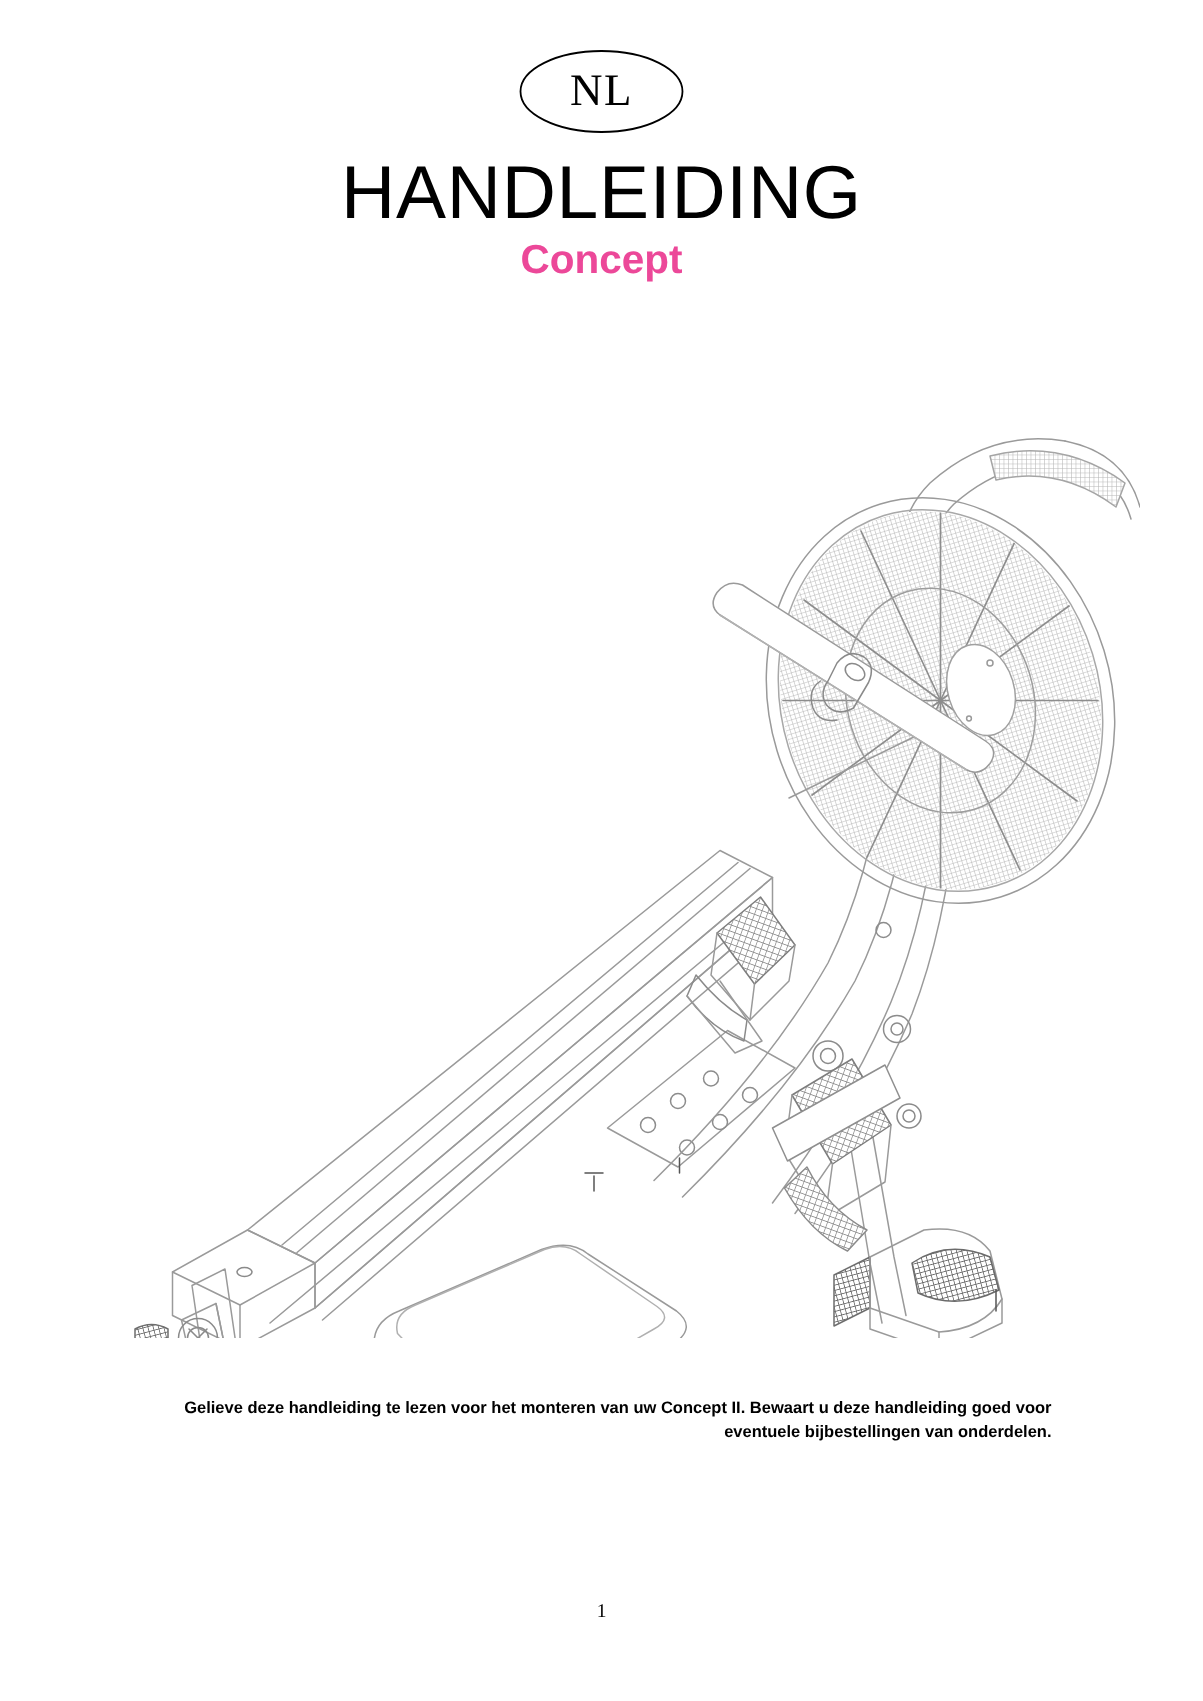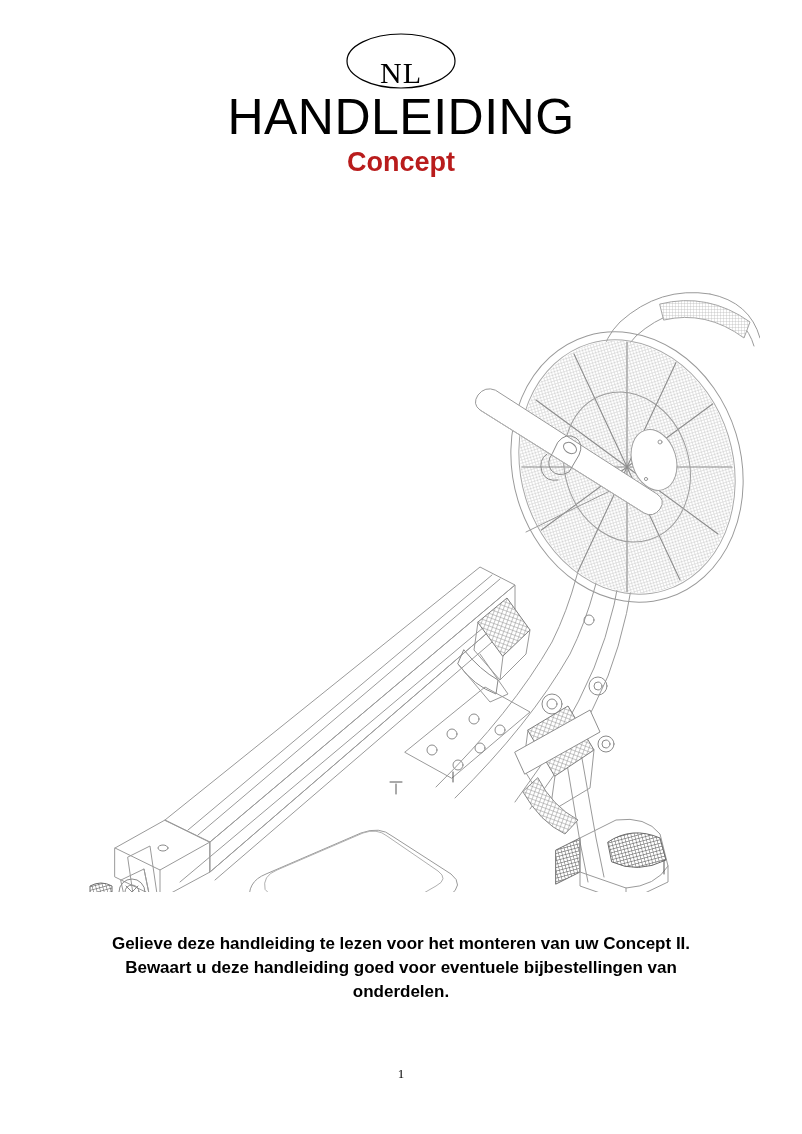--- a/index.html
+++ b/index.html
@@ -38,34 +38,34 @@
     position: relative;
   }
   .nl-badge svg {
     position: absolute;
     top: 0; left: 0;
     width: 112px;
     height: 58px;
   }
   .nl-badge-text {
     position: absolute;
-    top: 12px;
+    top: 0;
     left: 0;
     width: 112px;
     height: 58px;
     line-height: 58px;
     text-align: center;
     font-family: "Liberation Serif", serif;
     font-size: 30px;
     letter-spacing: 1px;
     color: #000;
   }
 
   .title-main {
-    margin-top: 1px;
+    margin-top: 12px;
     font-family: "Liberation Sans", sans-serif;
     font-size: 50px;
     font-weight: 400;
     letter-spacing: 0.5px;
     line-height: 1.05;
     color: #000;
   }
   .title-sub1 {
     margin-top: 8px;
     font-family: "Liberation Sans", sans-serif;
@@ -73,21 +73,21 @@
     font-weight: 700;
     line-height: 1.1;
     color: #000;
   }
   .title-sub2 {
     margin-top: 4px;
     font-family: "Liberation Sans", sans-serif;
     font-size: 27px;
     font-weight: 700;
     line-height: 1.1;
-    color: #b91c1c;
+    color: #ec4899;
   }
 
   
   .illustration {
     position: absolute;
     top: 282px;
     left: 60px;
     width: 700px;
     height: 610px;
   }
@@ -96,23 +96,23 @@
     height: 610px;
     display: block;
   }
 
   
   .footer-note {
     position: absolute;
     top: 932px;
     left: 101px;
     width: 600px;
-    text-align: center;
-    font-family: "Liberation Sans", sans-serif;
-    font-size: 17px;
+    text-align: right;
+    font-family: "Liberation Sans", sans-serif;
+    font-size: 11px;
     font-weight: 700;
     line-height: 1.42;
     color: #000;
   }
 
   .page-number {
     position: absolute;
     top: 1066px;
     left: 0;
     width: 802px;

